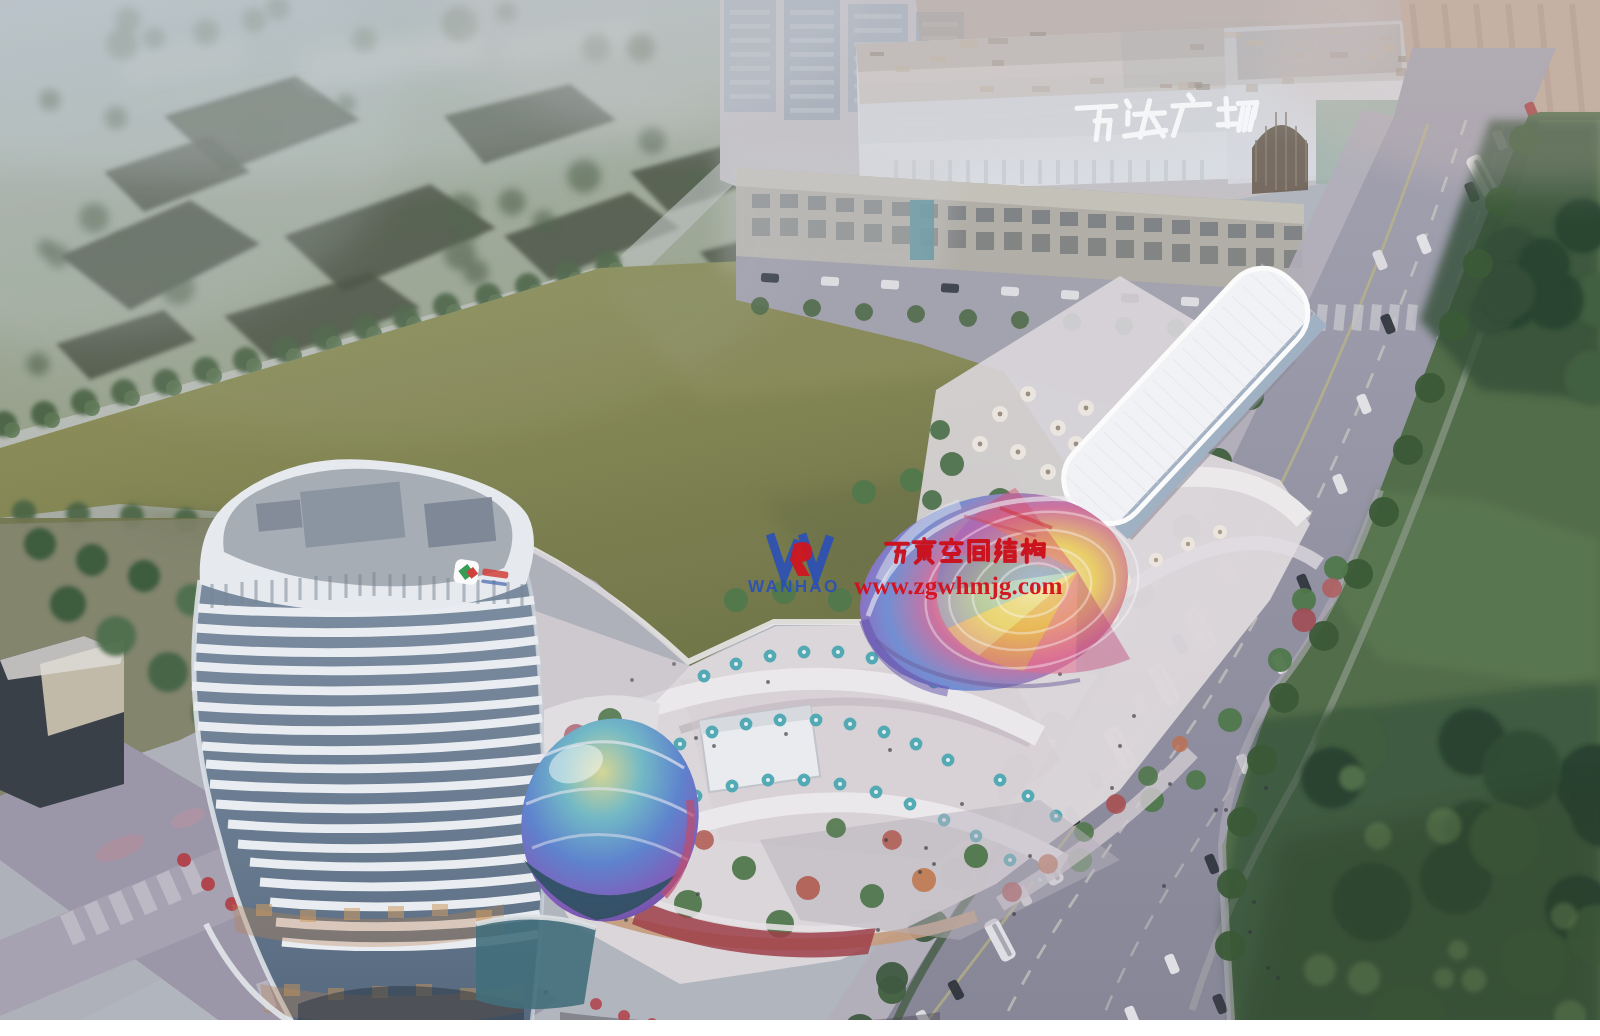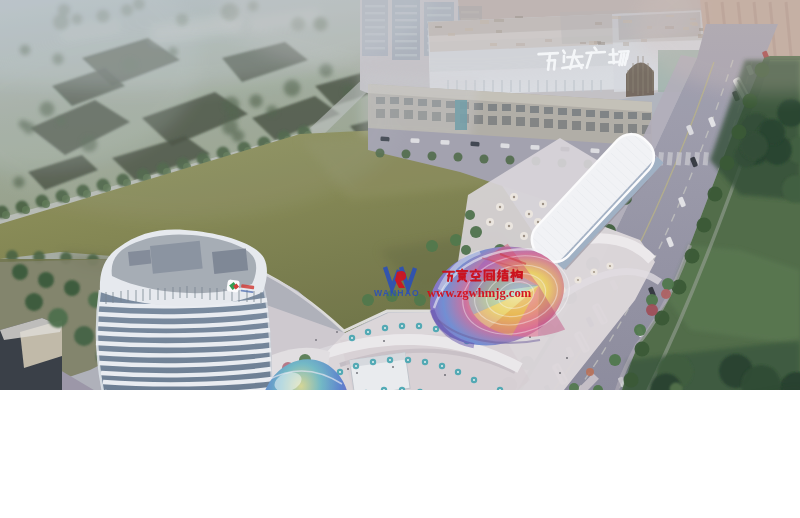--- a/index.html
+++ b/index.html
@@ -1,14 +1,14 @@
 <!DOCTYPE html>
 <html><head><meta charset="utf-8"><style>
 html,body{margin:0;padding:0;}
-#stage{position:relative;width:800px;height:390px;overflow:hidden;font-family:"Liberation Sans",sans-serif;}
+#stage{position:relative;width:800px;height:510px;overflow:hidden;font-family:"Liberation Sans",sans-serif;}
 </style></head><body>
 <div id="stage">
 <svg width="800" height="518" viewBox="0 0 800 518">
 <defs>
 <filter id="b1" x="-20%" y="-20%" width="140%" height="140%">
           <feGaussianBlur stdDeviation="1"></feGaussianBlur>
         </filter>
 <filter id="b2" x="-30%" y="-30%" width="160%" height="160%">
           <feGaussianBlur stdDeviation="2.2"></feGaussianBlur>
         </filter>

